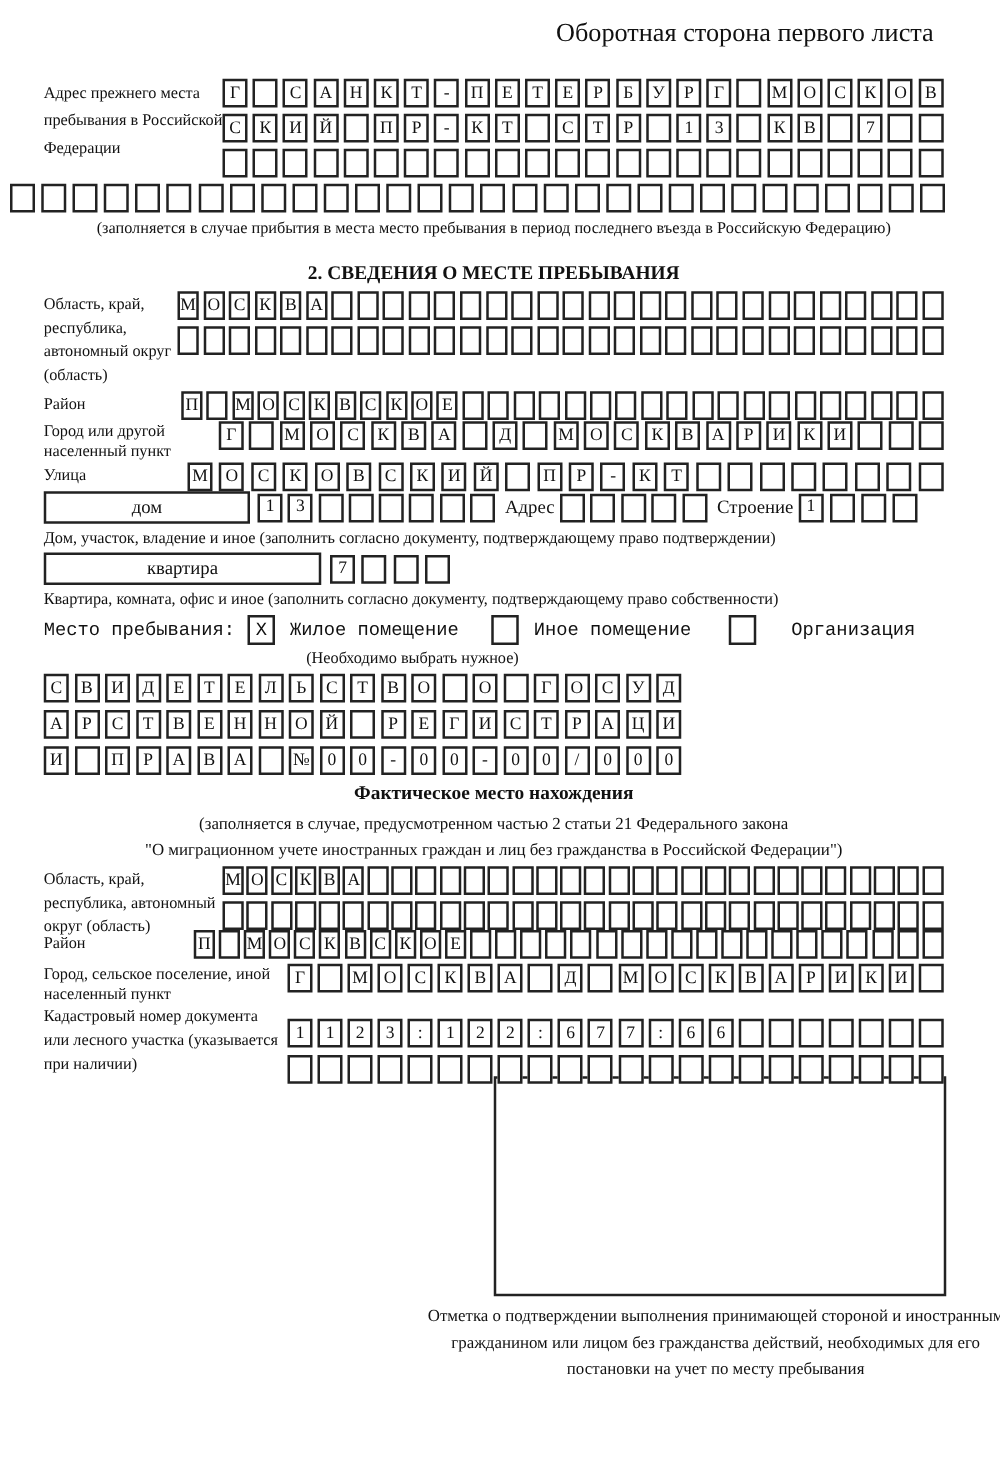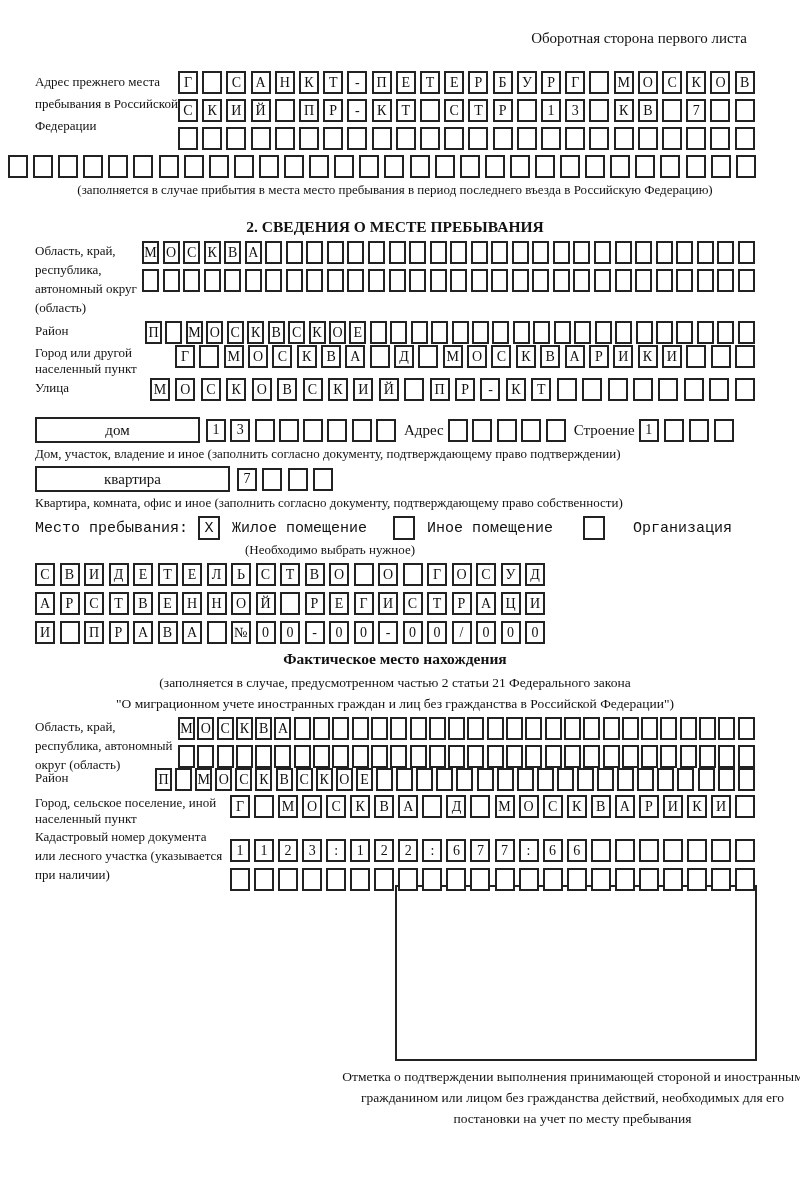--- a/index.html
+++ b/index.html
@@ -2,21 +2,21 @@
 <html><head>
 <meta charset="utf-8">
 <style>
   html,body{margin:0;padding:0;background:#fff;}
   body{
     width:800px;height:1180px;overflow:hidden;
     font-family:"Liberation Serif","DejaVu Serif",serif;
     color:#111;
   }
   .page{padding:14px 45px 0 35px;box-sizing:border-box;width:800px;}
-  .header-note{font-size:15px;text-align:right;padding-right:8px;margin-top:16px;}
+  .header-note{font-size:21px;text-align:right;padding-right:8px;}
   .field{display:flex;align-items:flex-start;}
   .flabel{font-size:13px;line-height:19px;flex-shrink:0;}
   .flabel.lh16{line-height:16px;}
   .flabel.lh185{line-height:18.5px;}
   .cellcol{display:flex;flex-direction:column;gap:5px;}
   .cellrow{display:flex;justify-content:space-between;}
   .cell{
     box-sizing:border-box;border:2px solid #222;background:#fff;
     width:20px;height:23px;display:flex;align-items:center;justify-content:center;
     font-size:14px;line-height:1;
@@ -323,21 +323,21 @@
         <div class="cell"></div>
         <div class="cell"></div>
         <div class="cell"></div>
         <div class="cell"></div>
         <div class="cell"></div>
         <div class="cell"></div>
         <div class="cell"></div>
       </div>
   </div>
 
-  <div class="hrow" style="margin-top:16px">
+  <div class="hrow" style="margin-top:0">
     <div class="labelbox" style="width:165px">
       <span>дом</span>
     </div>
     <div class="cellrow" style="width:190px;margin-left:6px">
         <div class="cell">1</div>
         <div class="cell">3</div>
         <div class="cell"></div>
         <div class="cell"></div>
         <div class="cell"></div>
         <div class="cell"></div>
@@ -356,21 +356,21 @@
     <div class="cellrow" style="width:95px;margin-left:4px">
         <div class="cell">1</div>
         <div class="cell"></div>
         <div class="cell"></div>
         <div class="cell"></div>
       </div>
   </div>
   <div class="note" style="margin-top:3px">Дом, участок, владение и иное (заполнить согласно документу, подтверждающему право подтверждении)</div>
 
   <div class="hrow" style="margin-top:4px">
-    <div class="labelbox" style="width:195px">
+    <div class="labelbox" style="width:222px">
       <span>квартира</span>
     </div>
     <div class="cellrow" style="width:96px;margin-left:7px">
         <div class="cell">7</div>
         <div class="cell"></div>
         <div class="cell"></div>
         <div class="cell"></div>
       </div>
   </div>
   <div class="note" style="margin-top:3px">Квартира, комната, офис и иное (заполнить согласно документу, подтверждающему право собственности)</div>

